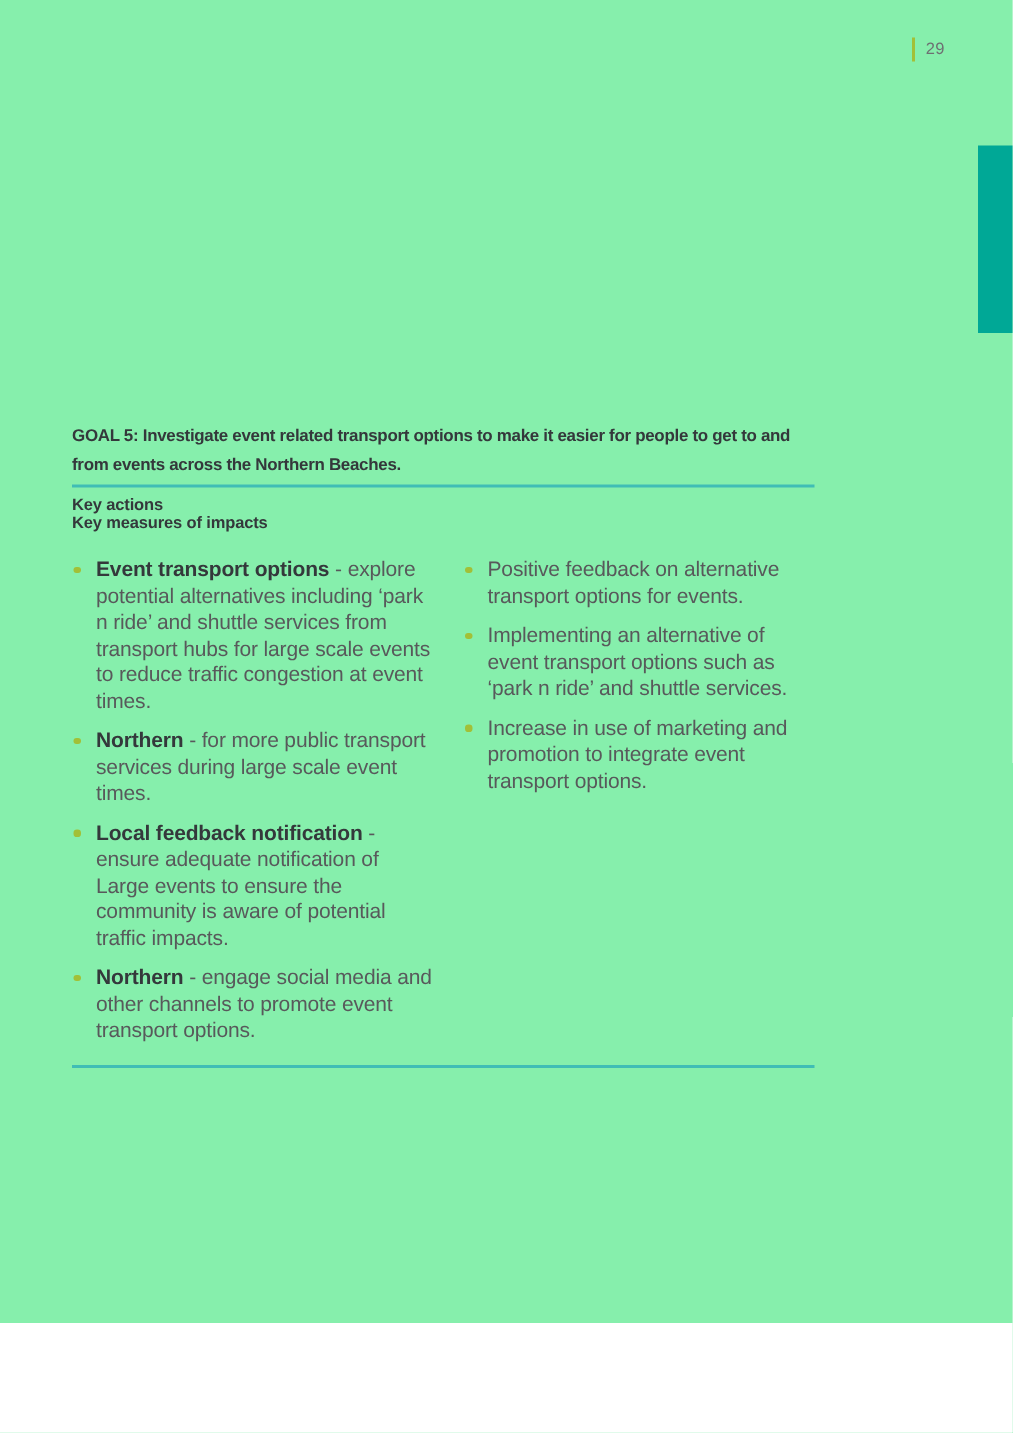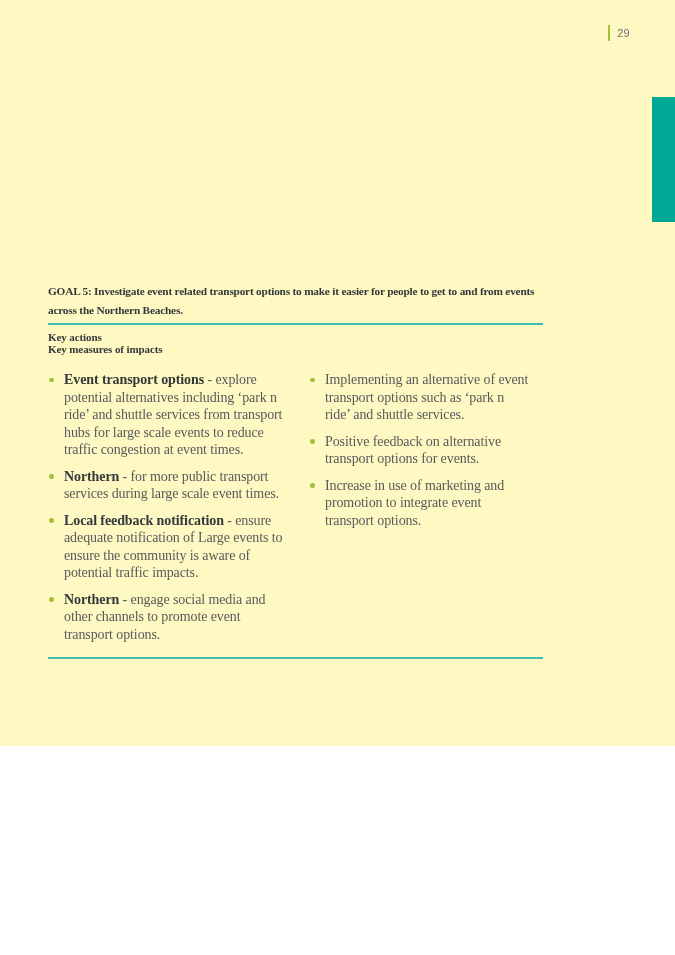--- a/index.html
+++ b/index.html
@@ -15,22 +15,22 @@
   body {
     font-family: "Liberation Sans", "DejaVu Sans", sans-serif;
     width: 675px;
     height: 955px;
     position: relative;
     overflow: hidden;
   }
   .page {
     position: relative;
     width: 675px;
-    height: 746px;
-    background: #fef9c3;
+    height: 882px;
+    background: #86efac;
   }
   
   .page-number-wrap {
     position: absolute;
     top: 25px;
     right: 45px;
     display: flex;
     align-items: center;
     gap: 7px;
   }
@@ -52,21 +52,20 @@
     width: 23px;
     height: 125px;
     background: var(--teal-bar);
   }
   
   .content {
     position: absolute;
     left: 48px;
     top: 282px;
     width: 495px;
-    font-family: Liberation Serif, serif;
   }
   .goal-heading {
     font-size: 11.3px;
     font-weight: bold;
     color: var(--heading-text);
     line-height: 19px;
     letter-spacing: -0.2px;
   }
   .rule {
     height: 2px;
@@ -166,25 +165,25 @@
             <span class="bullet-dot"></span>
             <span class="li-bold">Northern</span><span> - engage social media and other channels to promote event transport options.</span>
           </li>
         </ul>
       </div>
 
       <div class="col right">
         <ul class="bullet-list">
           <li>
             <span class="bullet-dot"></span>
-            <span>Implementing an alternative of event transport options such as ‘park n ride’ and shuttle services.</span>
+            <span>Positive feedback on alternative transport options for events.</span>
           </li>
           <li>
             <span class="bullet-dot"></span>
-            <span>Positive feedback on alternative transport options for events.</span>
+            <span>Implementing an alternative of event transport options such as ‘park n ride’ and shuttle services.</span>
           </li>
           <li>
             <span class="bullet-dot"></span>
             <span>Increase in use of marketing and promotion to integrate event transport options.</span>
           </li>
         </ul>
       </div>
 
     </div>
 

